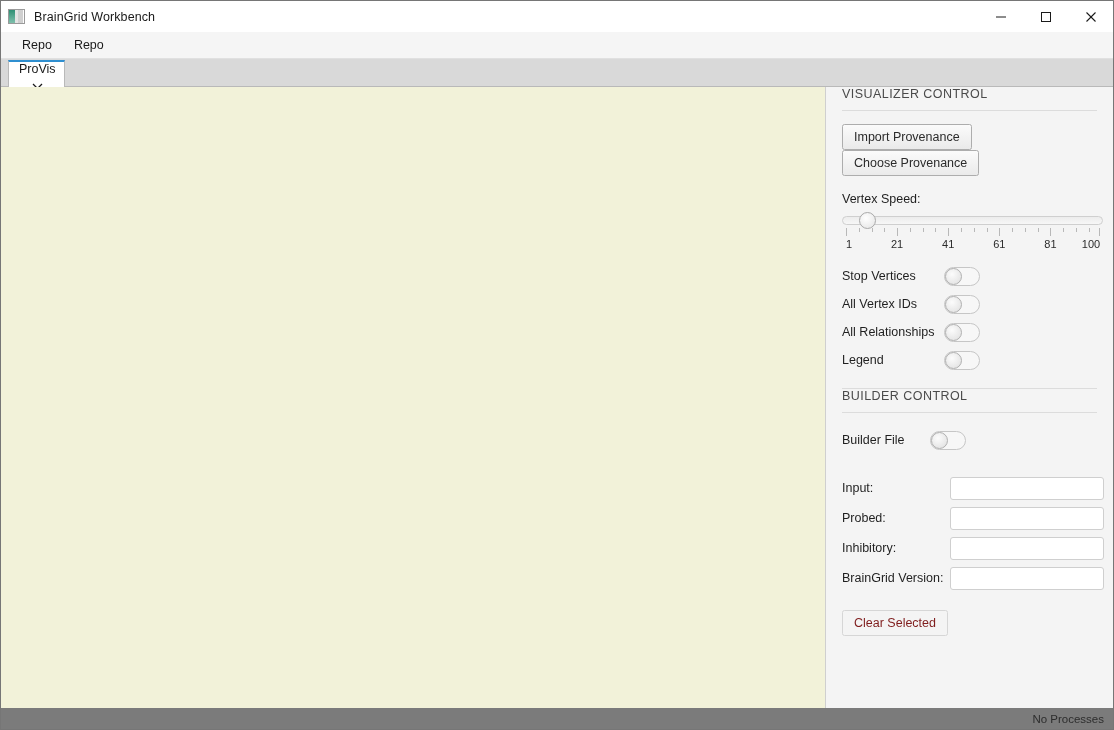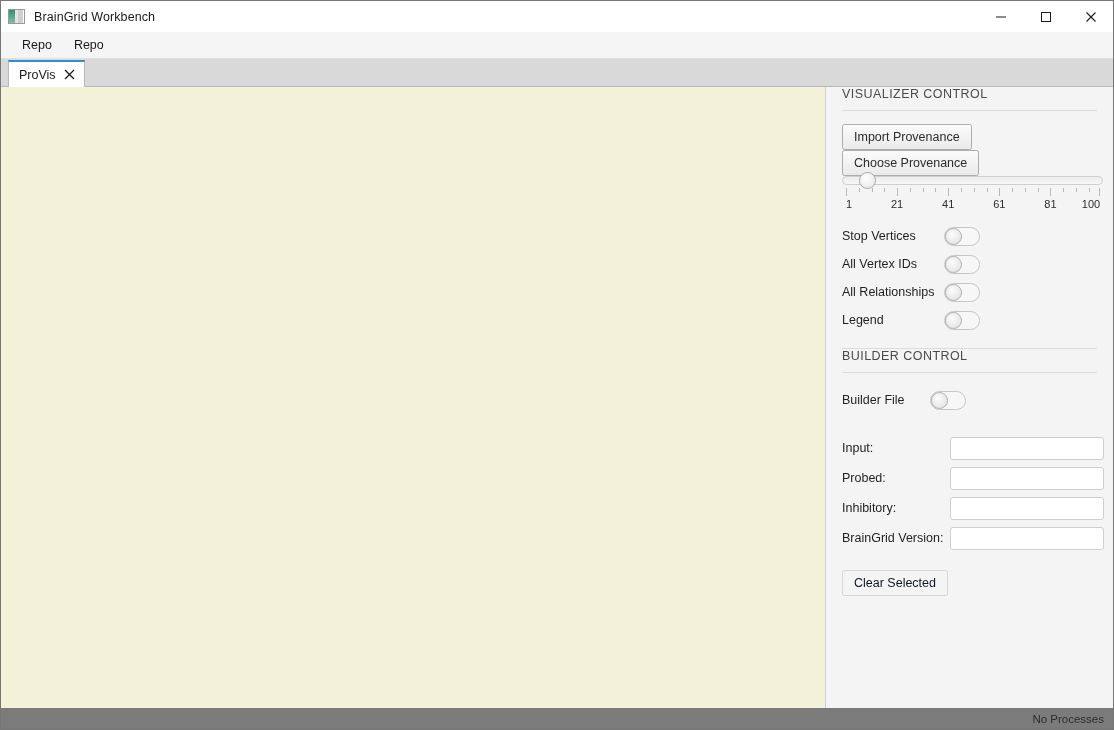--- a/index.html
+++ b/index.html
@@ -101,20 +101,21 @@
     background: #ffffff;
     border: 1px solid #b9b9b9;
     border-bottom: none;
     border-top: 2px solid #2f8fd0;
     display: flex;
     align-items: center;
     padding: 0 8px 0 10px;
     gap: 7px;
     position: relative;
     top: 1px;
+    flex-direction: column;
   }
   .tab-label { font-size: 12.5px; color: #1a1a1a; }
   .tab-close {
     width: 13px;
     height: 13px;
     display: flex;
     align-items: center;
     justify-content: center;
     cursor: default;
   }
@@ -161,21 +162,21 @@
     font-size: 12.5px;
     color: #2b2b2b;
     background: linear-gradient(#fbfbfb, #eaeaea);
     border: 1px solid #adadad;
     border-radius: 2.5px;
     padding: 5px 11px;
     cursor: default;
     white-space: nowrap;
   }
   .btn.disabled {
-    color: #0f172a;
+    color: #7f1d1d;
     background: #f4f4f4;
     border-color: #d6d6d6;
   }
 
   .field-label {
     font-size: 12.5px;
     color: #1f1f1f;
   }
 
   .slider-label { margin-top: 16px; margin-bottom: 10px; }
@@ -350,20 +351,21 @@
     <div class="panel">
 
       <div class="section-title">VISUALIZER CONTROL</div>
       <div class="divider"></div>
 
       <div>
         <div class="btn">Import Provenance</div><br>
         <div class="btn">Choose Provenance</div>
       </div>
 
+      <div class="field-label slider-label">Vertex Speed:</div>
 
       <div class="slider-wrap">
         <div class="slider-track">
           <div class="slider-knob" style="left: 16.4444px;"></div>
         </div>
         <div class="slider-ticks">
             <div class="tick major" style="left: 4px;"></div>
             <div class="tick minor" style="left: 16.7778px;"></div>
             <div class="tick minor" style="left: 29.5556px;"></div>
             <div class="tick minor" style="left: 42.3333px;"></div>

